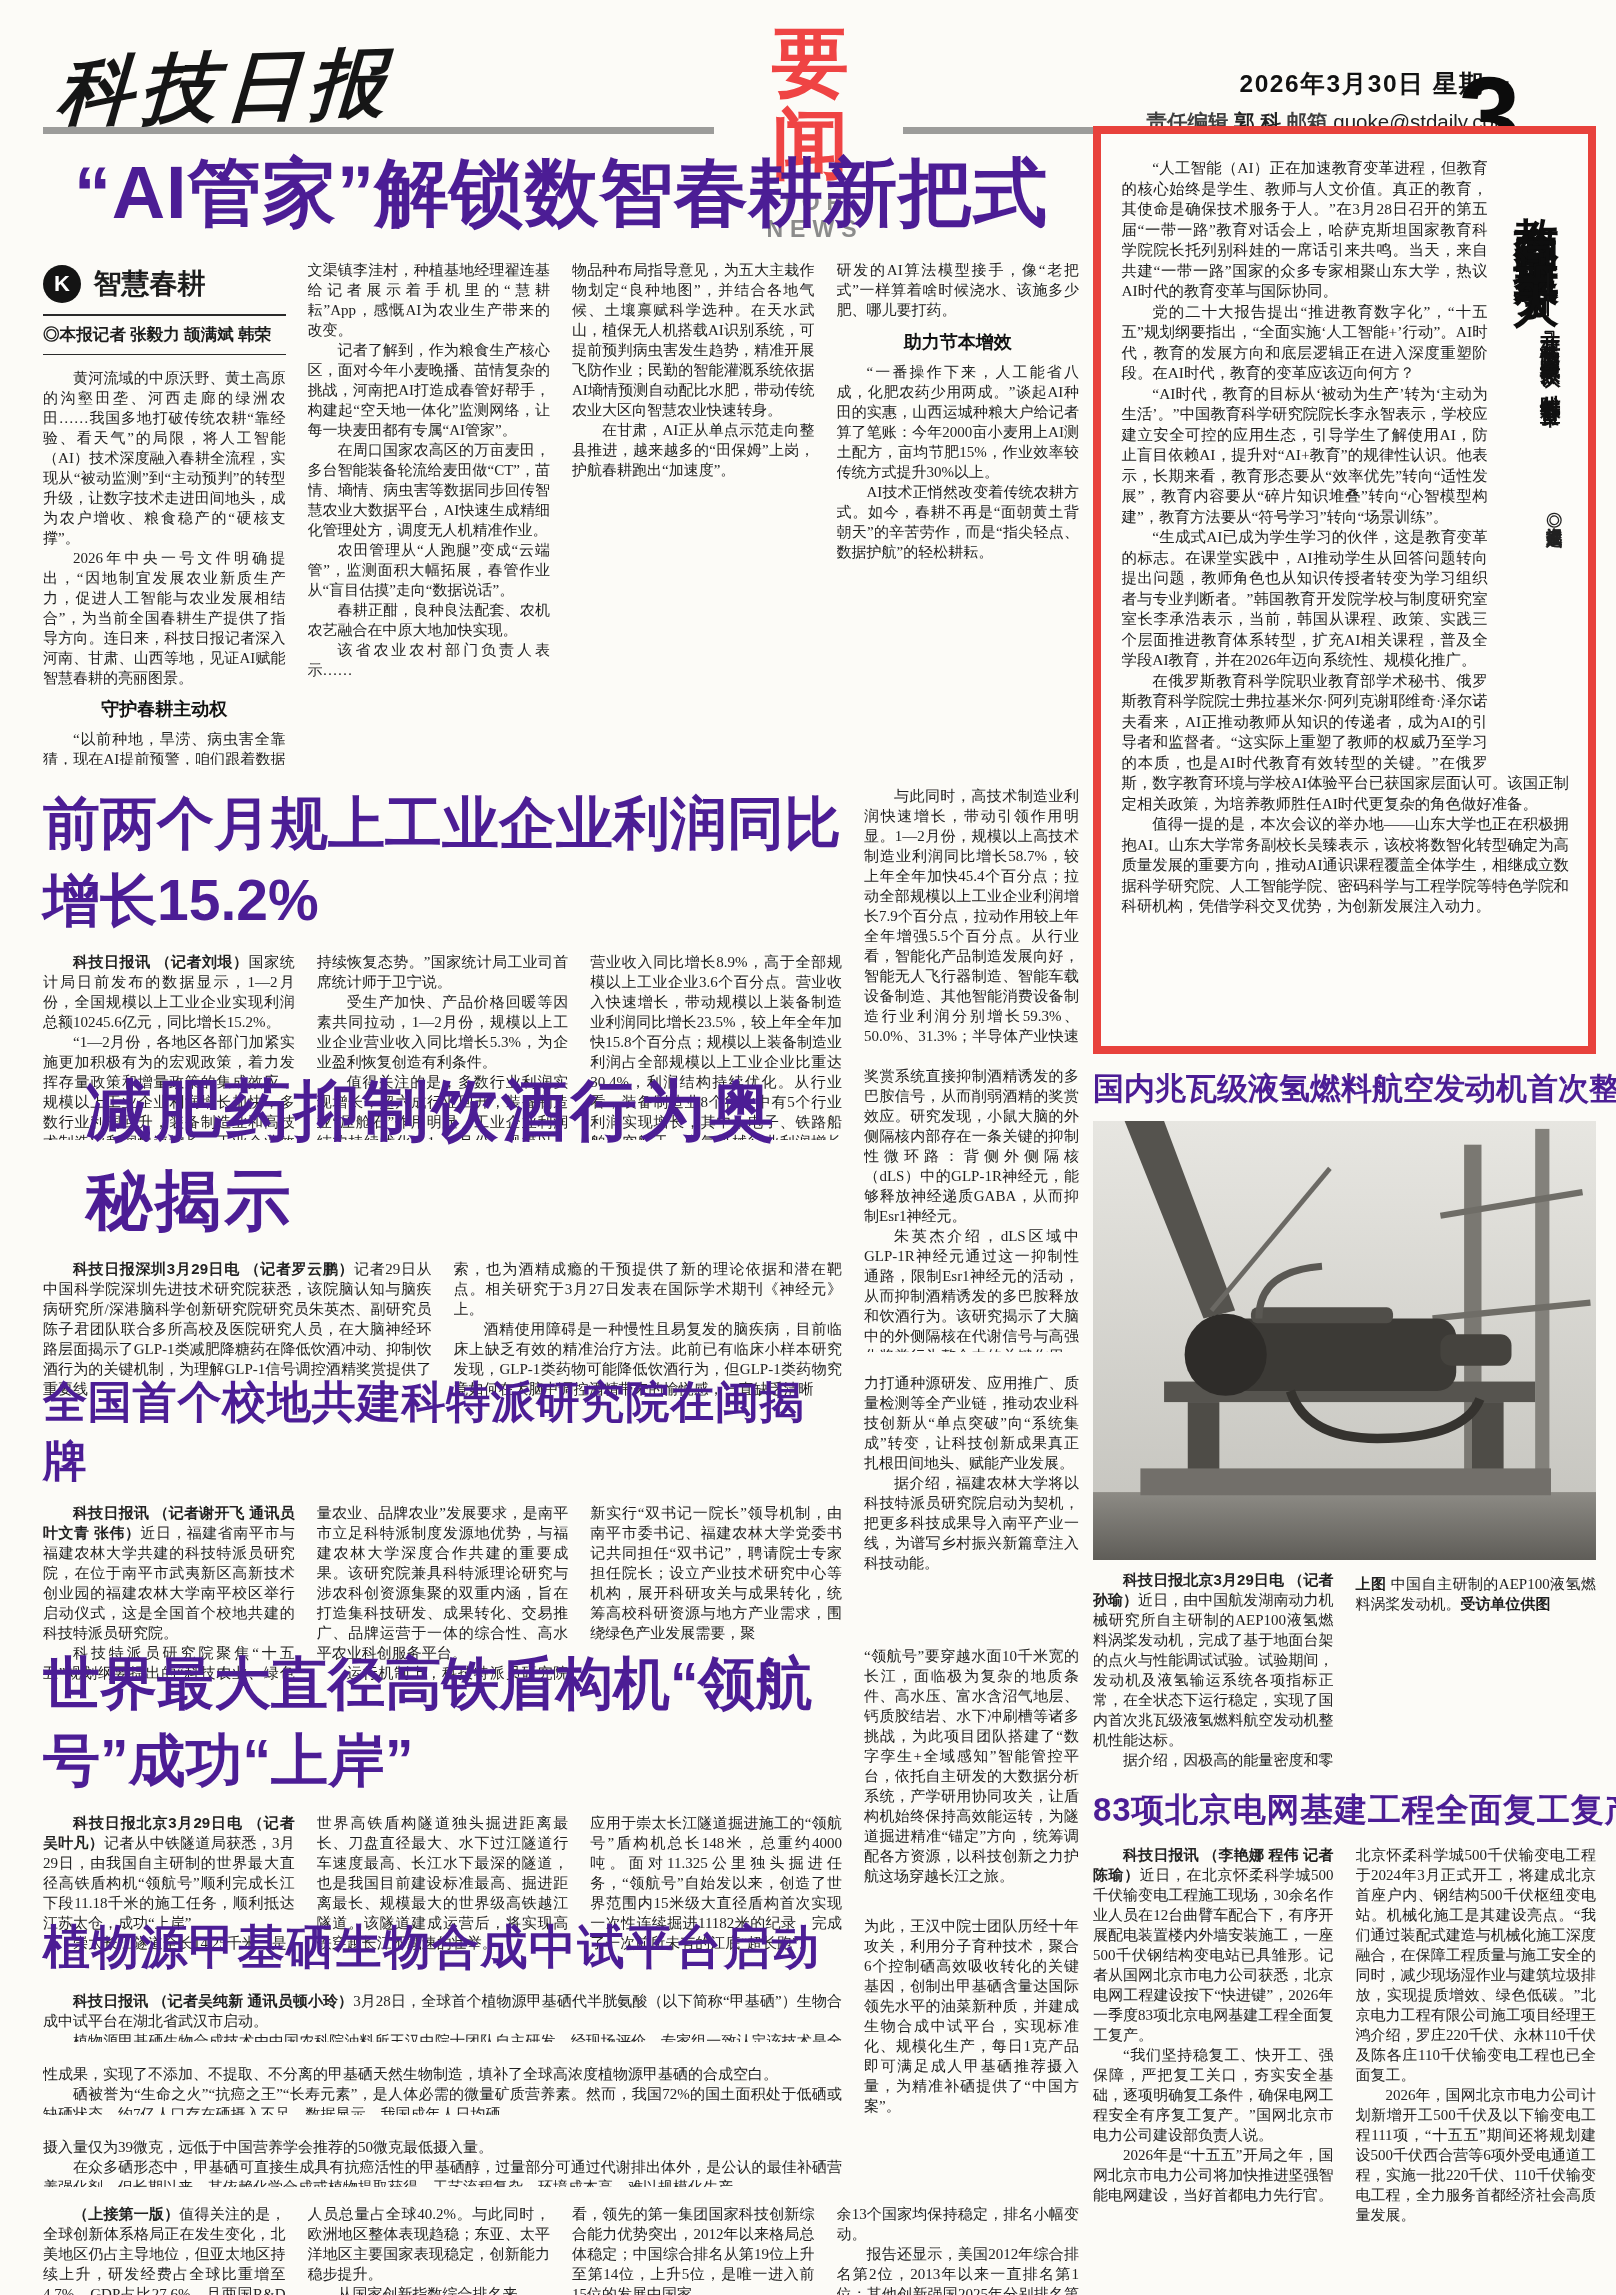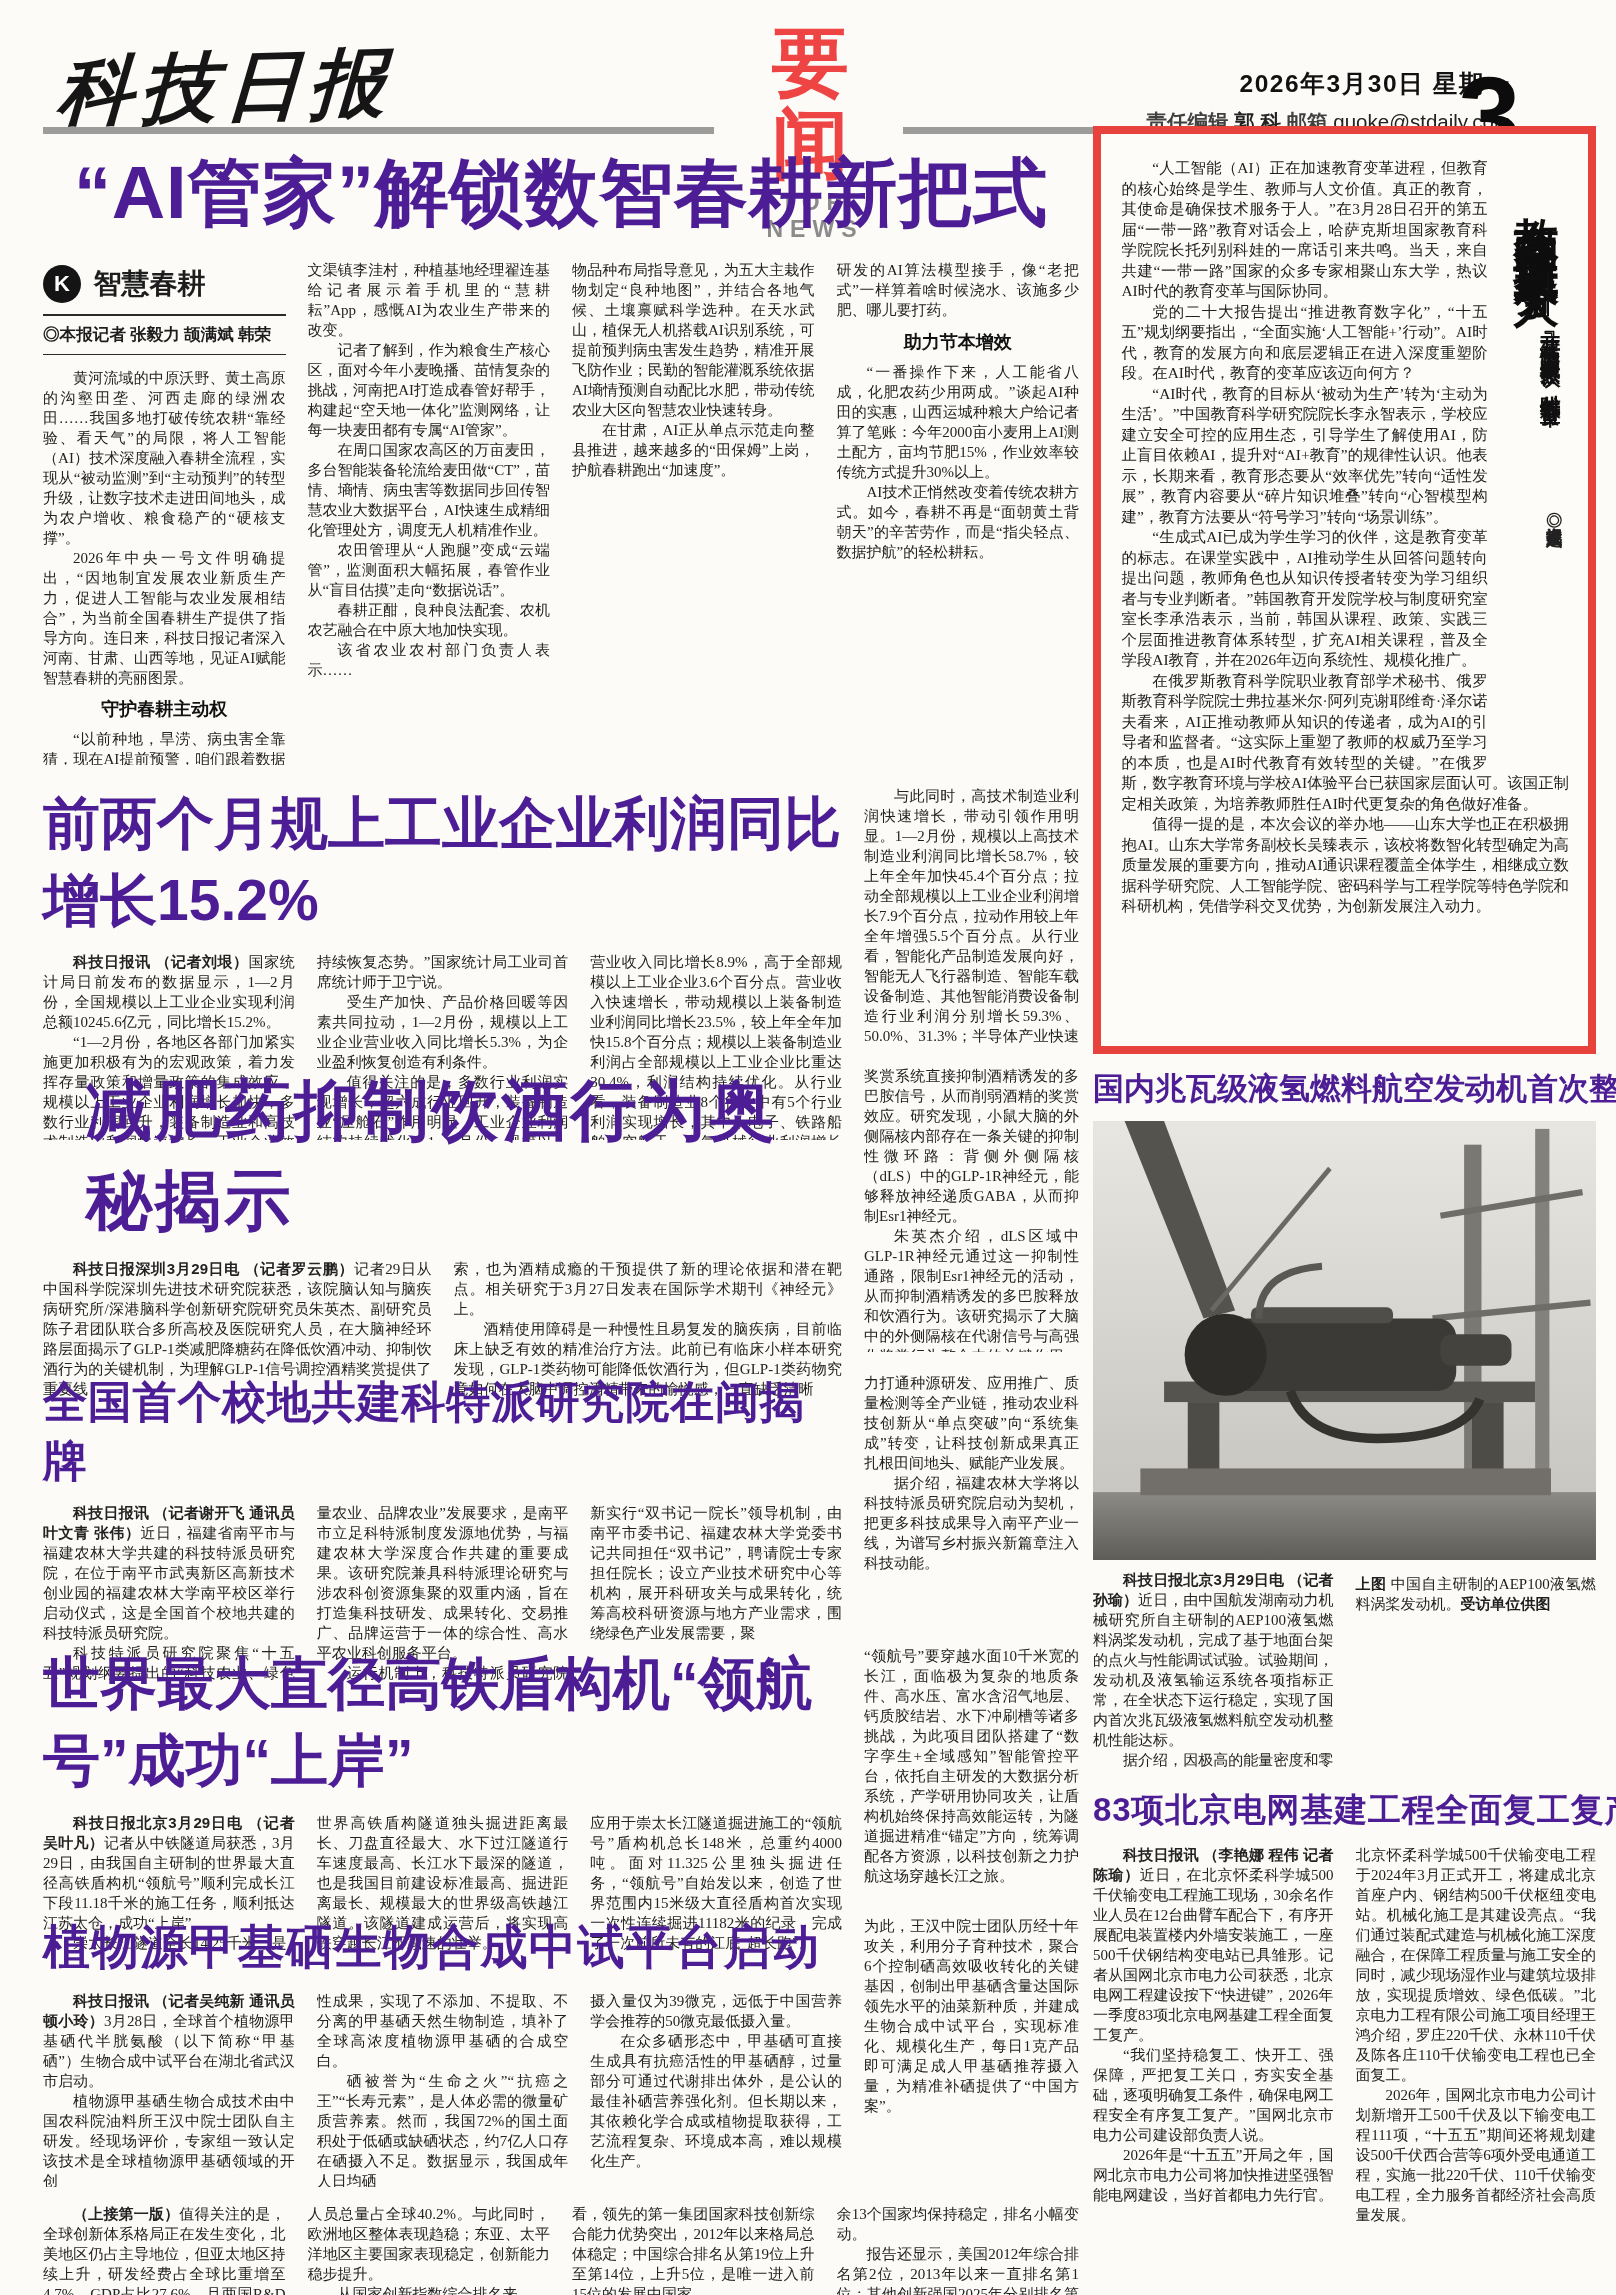--- a/index.html
+++ b/index.html
@@ -248,21 +248,21 @@
         </div>
       </div>
       <div class="side" data-interactable="false">
           <p data-interactable="false" class="cont">“领航号”要穿越水面10千米宽的长江，面临极为复杂的地质条件、高水压、富水含沼气地层、钙质胶结岩、水下冲刷槽等诸多挑战，为此项目团队搭建了“数字孪生+全域感知”智能管控平台，依托自主研发的大数据分析系统，产学研用协同攻关，让盾构机始终保持高效能运转，为隧道掘进精准“锚定”方向，统筹调配各方资源，以科技创新之力护航这场穿越长江之旅。</p>
         </div>
     </section>
 
     <section class="art" style="height:268px;" data-interactable="false">
       <div class="main-area" data-interactable="false">
         <h2 class="h-60" data-interactable="false">植物源甲基硒生物合成中试平台启动</h2>
-        <div class="cols3" style="height:196px;" data-interactable="false">
+        <div class="cols3" style="height:196px;flex-direction:column;" data-interactable="false">
           <div class="col" data-interactable="false">
               <p data-interactable="false"><b data-interactable="false">科技日报讯 （记者吴纯新 通讯员顿小玲）</b>3月28日，全球首个植物源甲基硒代半胱氨酸（以下简称“甲基硒”）生物合成中试平台在湖北省武汉市启动。</p>
               <p data-interactable="false">植物源甲基硒生物合成技术由中国农科院油料所王汉中院士团队自主研发。经现场评价，专家组一致认定该技术是全球植物源甲基硒领域的开创</p>
             </div>
           <div class="col" data-interactable="false">
               <p data-interactable="false" class="cont">性成果，实现了不添加、不提取、不分离的甲基硒天然生物制造，填补了全球高浓度植物源甲基硒的合成空白。</p>
               <p data-interactable="false">硒被誉为“生命之火”“抗癌之王”“长寿元素”，是人体必需的微量矿质营养素。然而，我国72%的国土面积处于低硒或缺硒状态，约7亿人口存在硒摄入不足。数据显示，我国成年人日均硒</p>
             </div>
           <div class="col" data-interactable="false">
               <p data-interactable="false" class="cont">摄入量仅为39微克，远低于中国营养学会推荐的50微克最低摄入量。</p>

